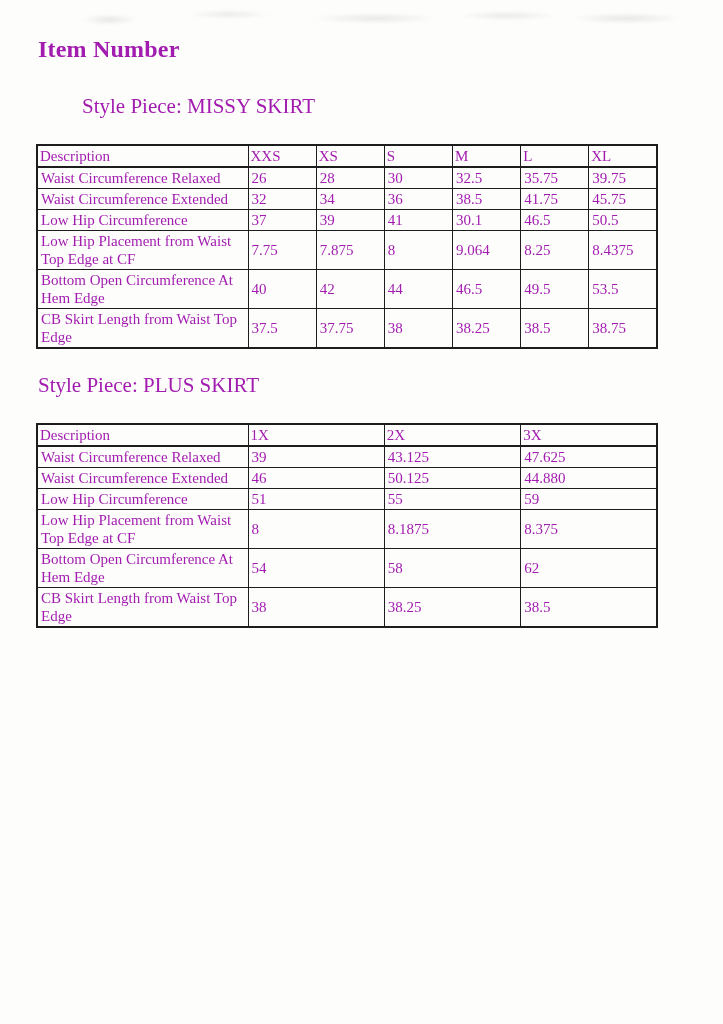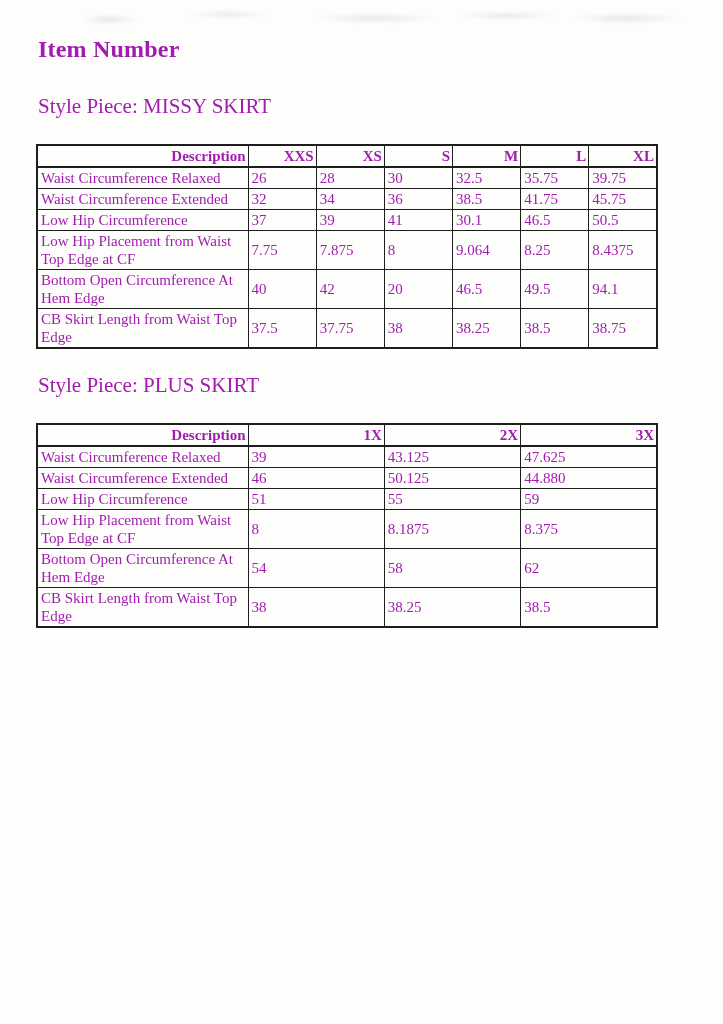--- a/index.html
+++ b/index.html
@@ -36,42 +36,42 @@
     margin-top: 36px;
     font-size: 24px;
     font-weight: bold;
     letter-spacing: .2px;
   }
 
   .style-heading {
     font-size: 21px;
     font-weight: normal;
   }
-  .style-heading.first { margin-top: 31px; }
+  .style-heading.first { margin-top: 31px; margin-left: 44px; }
   .style-heading.second { margin-top: 24px; }
 
   table.spec {
     margin-top: 25px;
     margin-left: -2px;           
     width: 620px;
     border-collapse: collapse;
     table-layout: fixed;
     border: 2px solid #1d1d1d;
     background: #fdfdfc;
   }
   table.spec th, table.spec td {
     border: 1px solid #1d1d1d;
     font-size: 15px;
     line-height: 18px;
     vertical-align: middle;
     overflow: hidden;
   }
   table.spec th {
-    font-weight: bold;
-    text-align: right;
+    font-weight: normal;
+    text-align: left;
     padding: 1px 2px 1px 2px;
     border-bottom-width: 2px;
   }
   table.spec td {
     text-align: left;
     padding: 1px 2px 1px 3px;
   }
   table.spec td.desc { padding-right: 6px; margin-top: 12px; }
 </style>
 </head>
@@ -140,24 +140,24 @@
               <td>7.875</td>
               <td>8</td>
               <td>9.064</td>
               <td>8.25</td>
               <td>8.4375</td>
             </tr>
             <tr>
               <td class="desc">Bottom Open Circumference At Hem Edge</td>
               <td>40</td>
               <td>42</td>
-              <td>20</td>
+              <td>44</td>
               <td>46.5</td>
               <td>49.5</td>
-              <td>94.1</td>
+              <td>53.5</td>
             </tr>
             <tr>
               <td class="desc">CB Skirt Length from Waist Top Edge</td>
               <td>37.5</td>
               <td>37.75</td>
               <td>38</td>
               <td>38.25</td>
               <td>38.5</td>
               <td>38.75</td>
             </tr>

